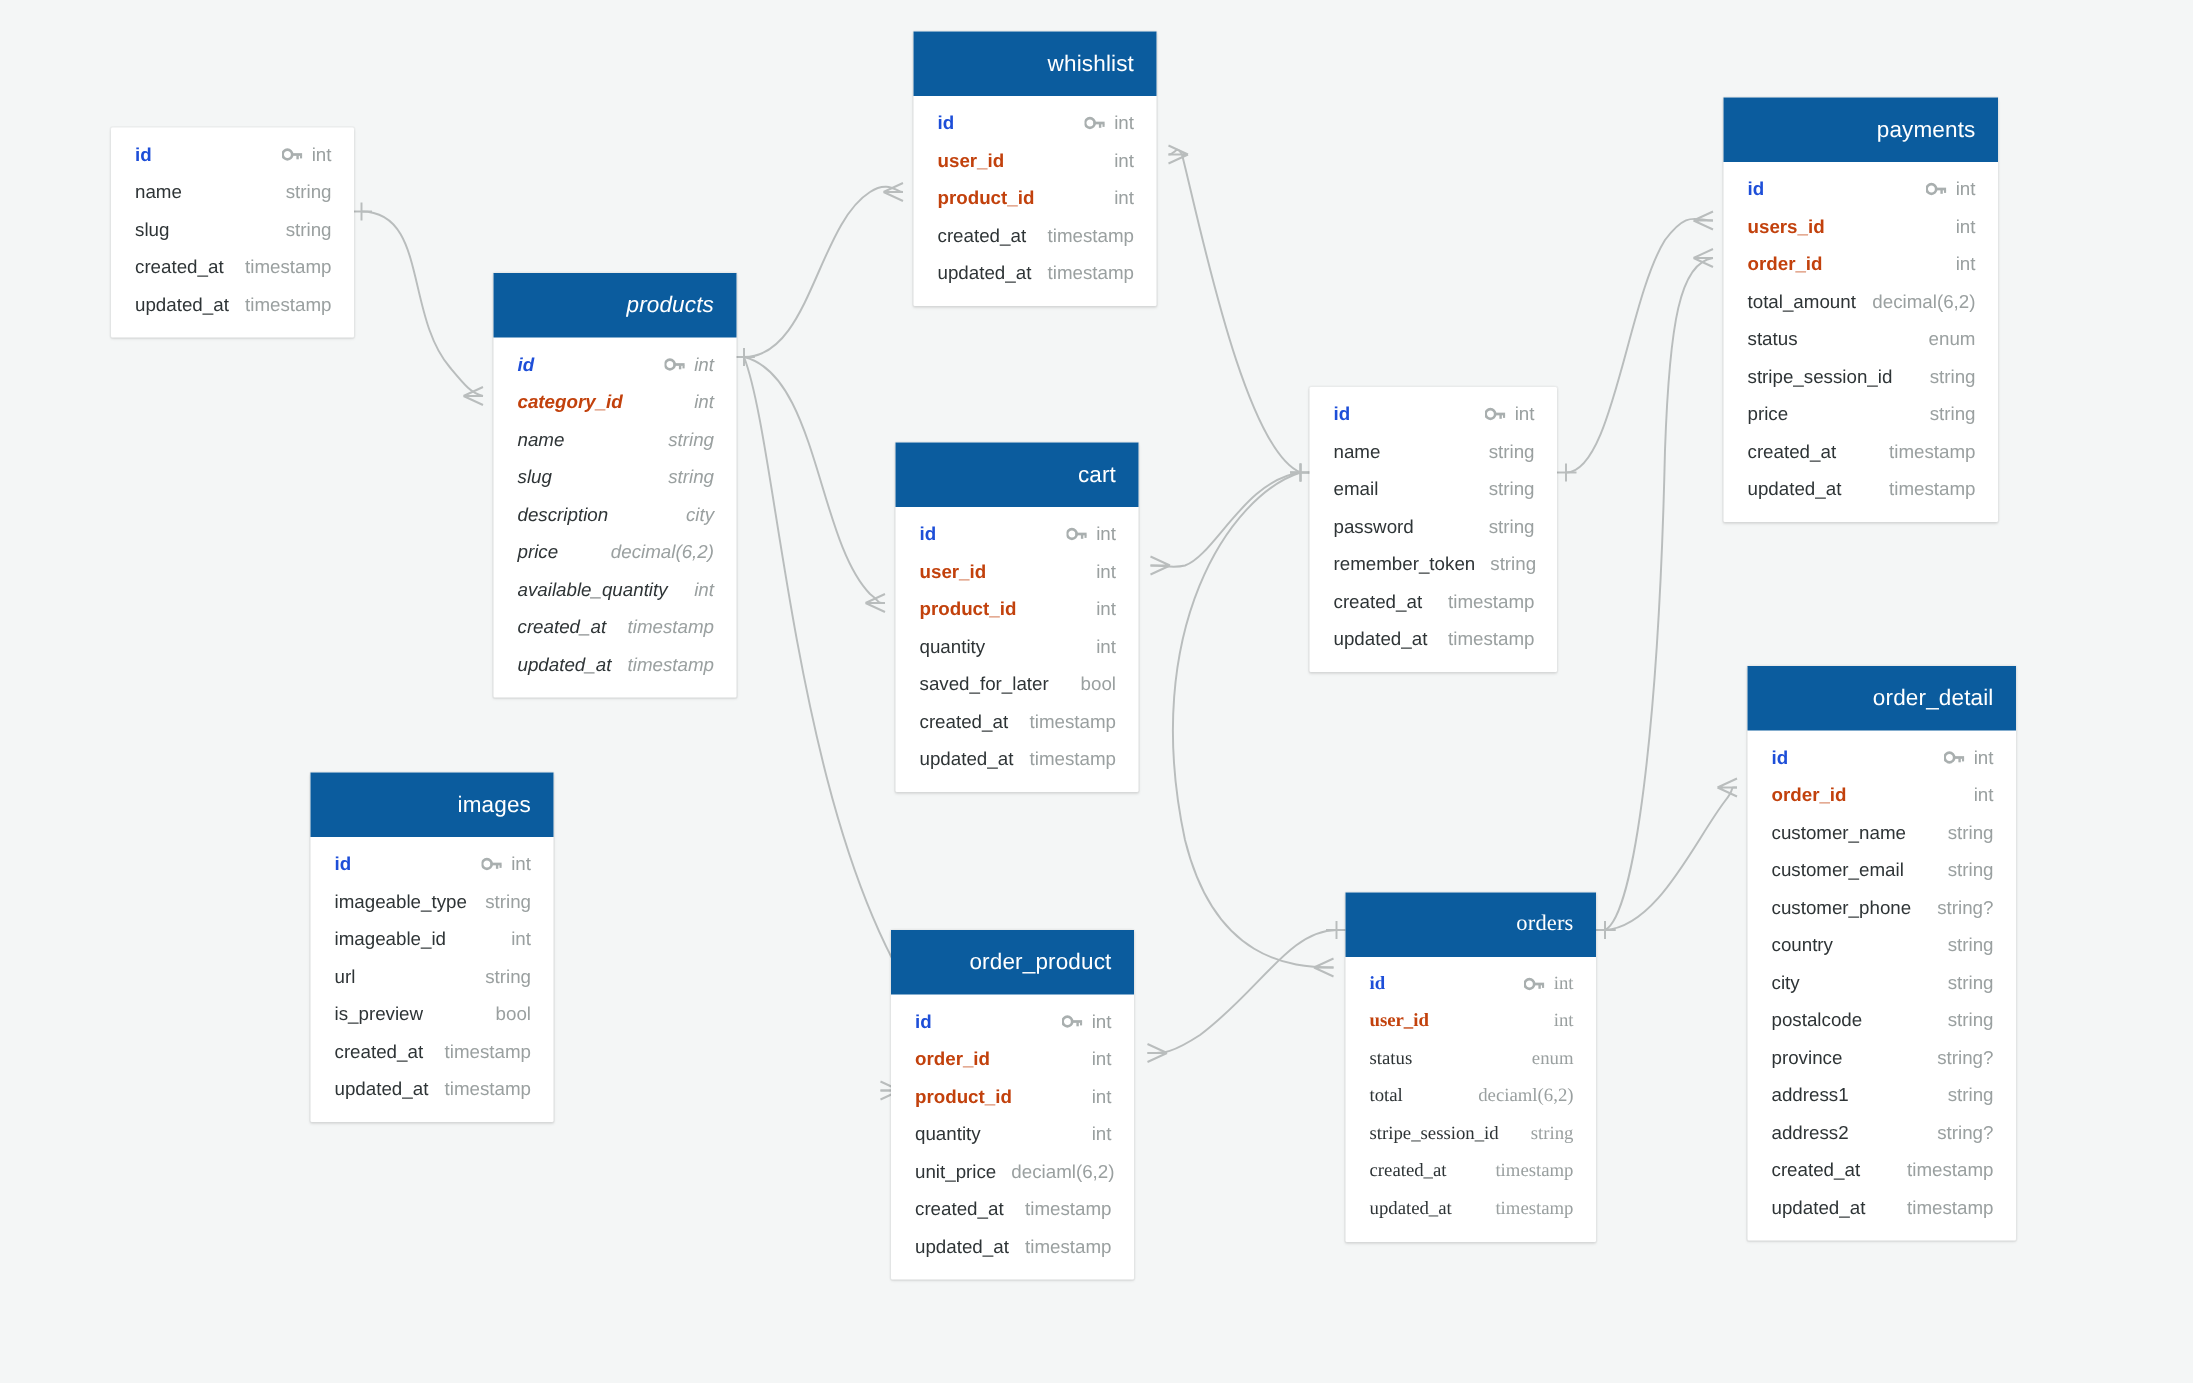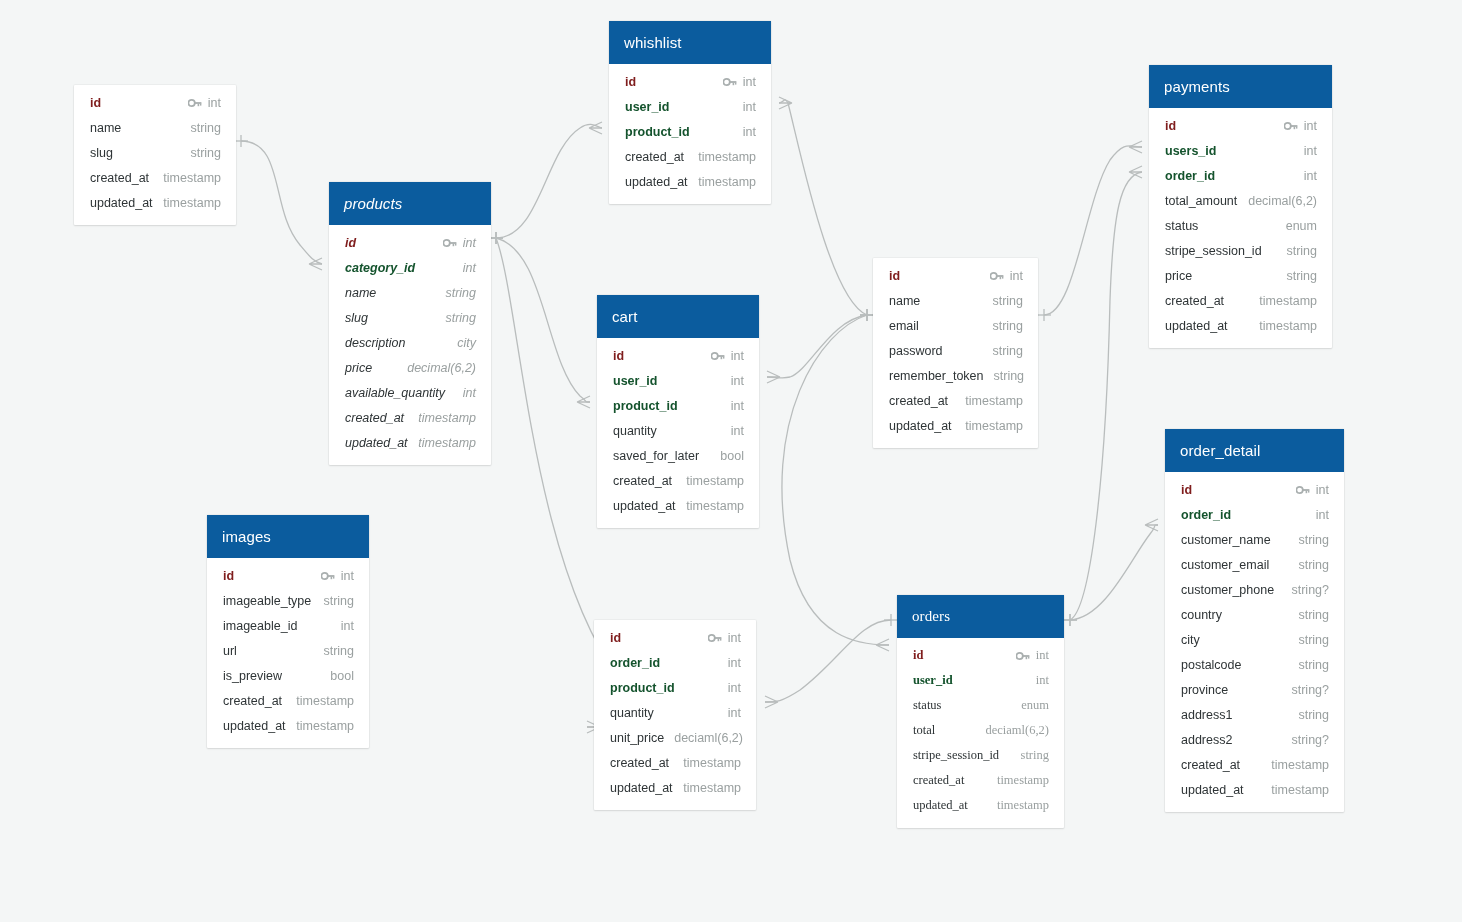--- a/index.html
+++ b/index.html
@@ -46,43 +46,44 @@
     box-shadow: 0 1px 2px rgba(0,0,0,0.10), 0 0 0 1px rgba(0,0,0,0.03);
     border-radius: 1px;
   }
   .table-header {
     background: #0b5c9e;
     color: #ffffff;
     font-size: 15px;
     line-height: 1;
     padding: 14px 15px 14px 15px;
     letter-spacing: 0.1px;
+    text-align: right;
   }
   .fields {
     padding: 5px 0 10px 0;
   }
   .field-row {
     display: flex;
     align-items: center;
     height: 25px;
     padding: 0 15px 0 16px;
     box-sizing: border-box;
     font-size: 12.5px;
     white-space: nowrap;
   }
   .field-name {
     color: #2e3436;
     flex: 0 0 auto;
   }
   .field-row.pk .field-name {
-    color: #7f1d1d;
+    color: #1d4ed8;
     font-weight: bold;
   }
   .field-row.fk .field-name {
-    color: #14532d;
+    color: #c2410c;
     font-weight: bold;
   }
   .field-spacer {
     flex: 1 1 auto;
     min-width: 10px;
   }
   .field-type {
     color: #9aa0a0;
     flex: 0 0 auto;
     font-size: 12.5px;
@@ -495,20 +496,21 @@
           <span class="field-type">timestamp</span>
         </div>
         <div class="field-row">
           <span class="field-name">updated_at</span>
           <span class="field-spacer"></span>
           <span class="field-type">timestamp</span>
         </div>
       </div>
     </div>
     <div class="table-card" style="left: 594px; top: 620px; width: 162px;">
+      <div class="table-header">order_product</div>
       <div class="fields">
         <div class="field-row pk">
           <span class="field-name">id</span>
           <span class="field-spacer"></span>
           <span class="key-icon">
             <svg width="14" height="10" viewBox="0 0 14 10">
               <circle cx="3.6" cy="5" r="3.2" fill="none" stroke="#a9afaf" stroke-width="1.8"></circle>
               <rect x="6" y="4.1" width="7.4" height="1.8" fill="#a9afaf"></rect>
               <rect x="9.6" y="5.6" width="1.6" height="2.6" fill="#a9afaf"></rect>
               <rect x="12" y="5.6" width="1.4" height="2.0" fill="#a9afaf"></rect>
@@ -589,21 +591,21 @@
           <span class="field-spacer"></span>
           <span class="field-type">timestamp</span>
         </div>
         <div class="field-row">
           <span class="field-name">updated_at</span>
           <span class="field-spacer"></span>
           <span class="field-type">timestamp</span>
         </div>
       </div>
     </div>
-    <div class="table-card" style="left: 1165px; top: 429px; width: 179px;">
+    <div class="table-card" style="left: 1165px; top: 444px; width: 179px;">
       <div class="table-header">order_detail</div>
       <div class="fields">
         <div class="field-row pk">
           <span class="field-name">id</span>
           <span class="field-spacer"></span>
           <span class="key-icon">
             <svg width="14" height="10" viewBox="0 0 14 10">
               <circle cx="3.6" cy="5" r="3.2" fill="none" stroke="#a9afaf" stroke-width="1.8"></circle>
               <rect x="6" y="4.1" width="7.4" height="1.8" fill="#a9afaf"></rect>
               <rect x="9.6" y="5.6" width="1.6" height="2.6" fill="#a9afaf"></rect>

